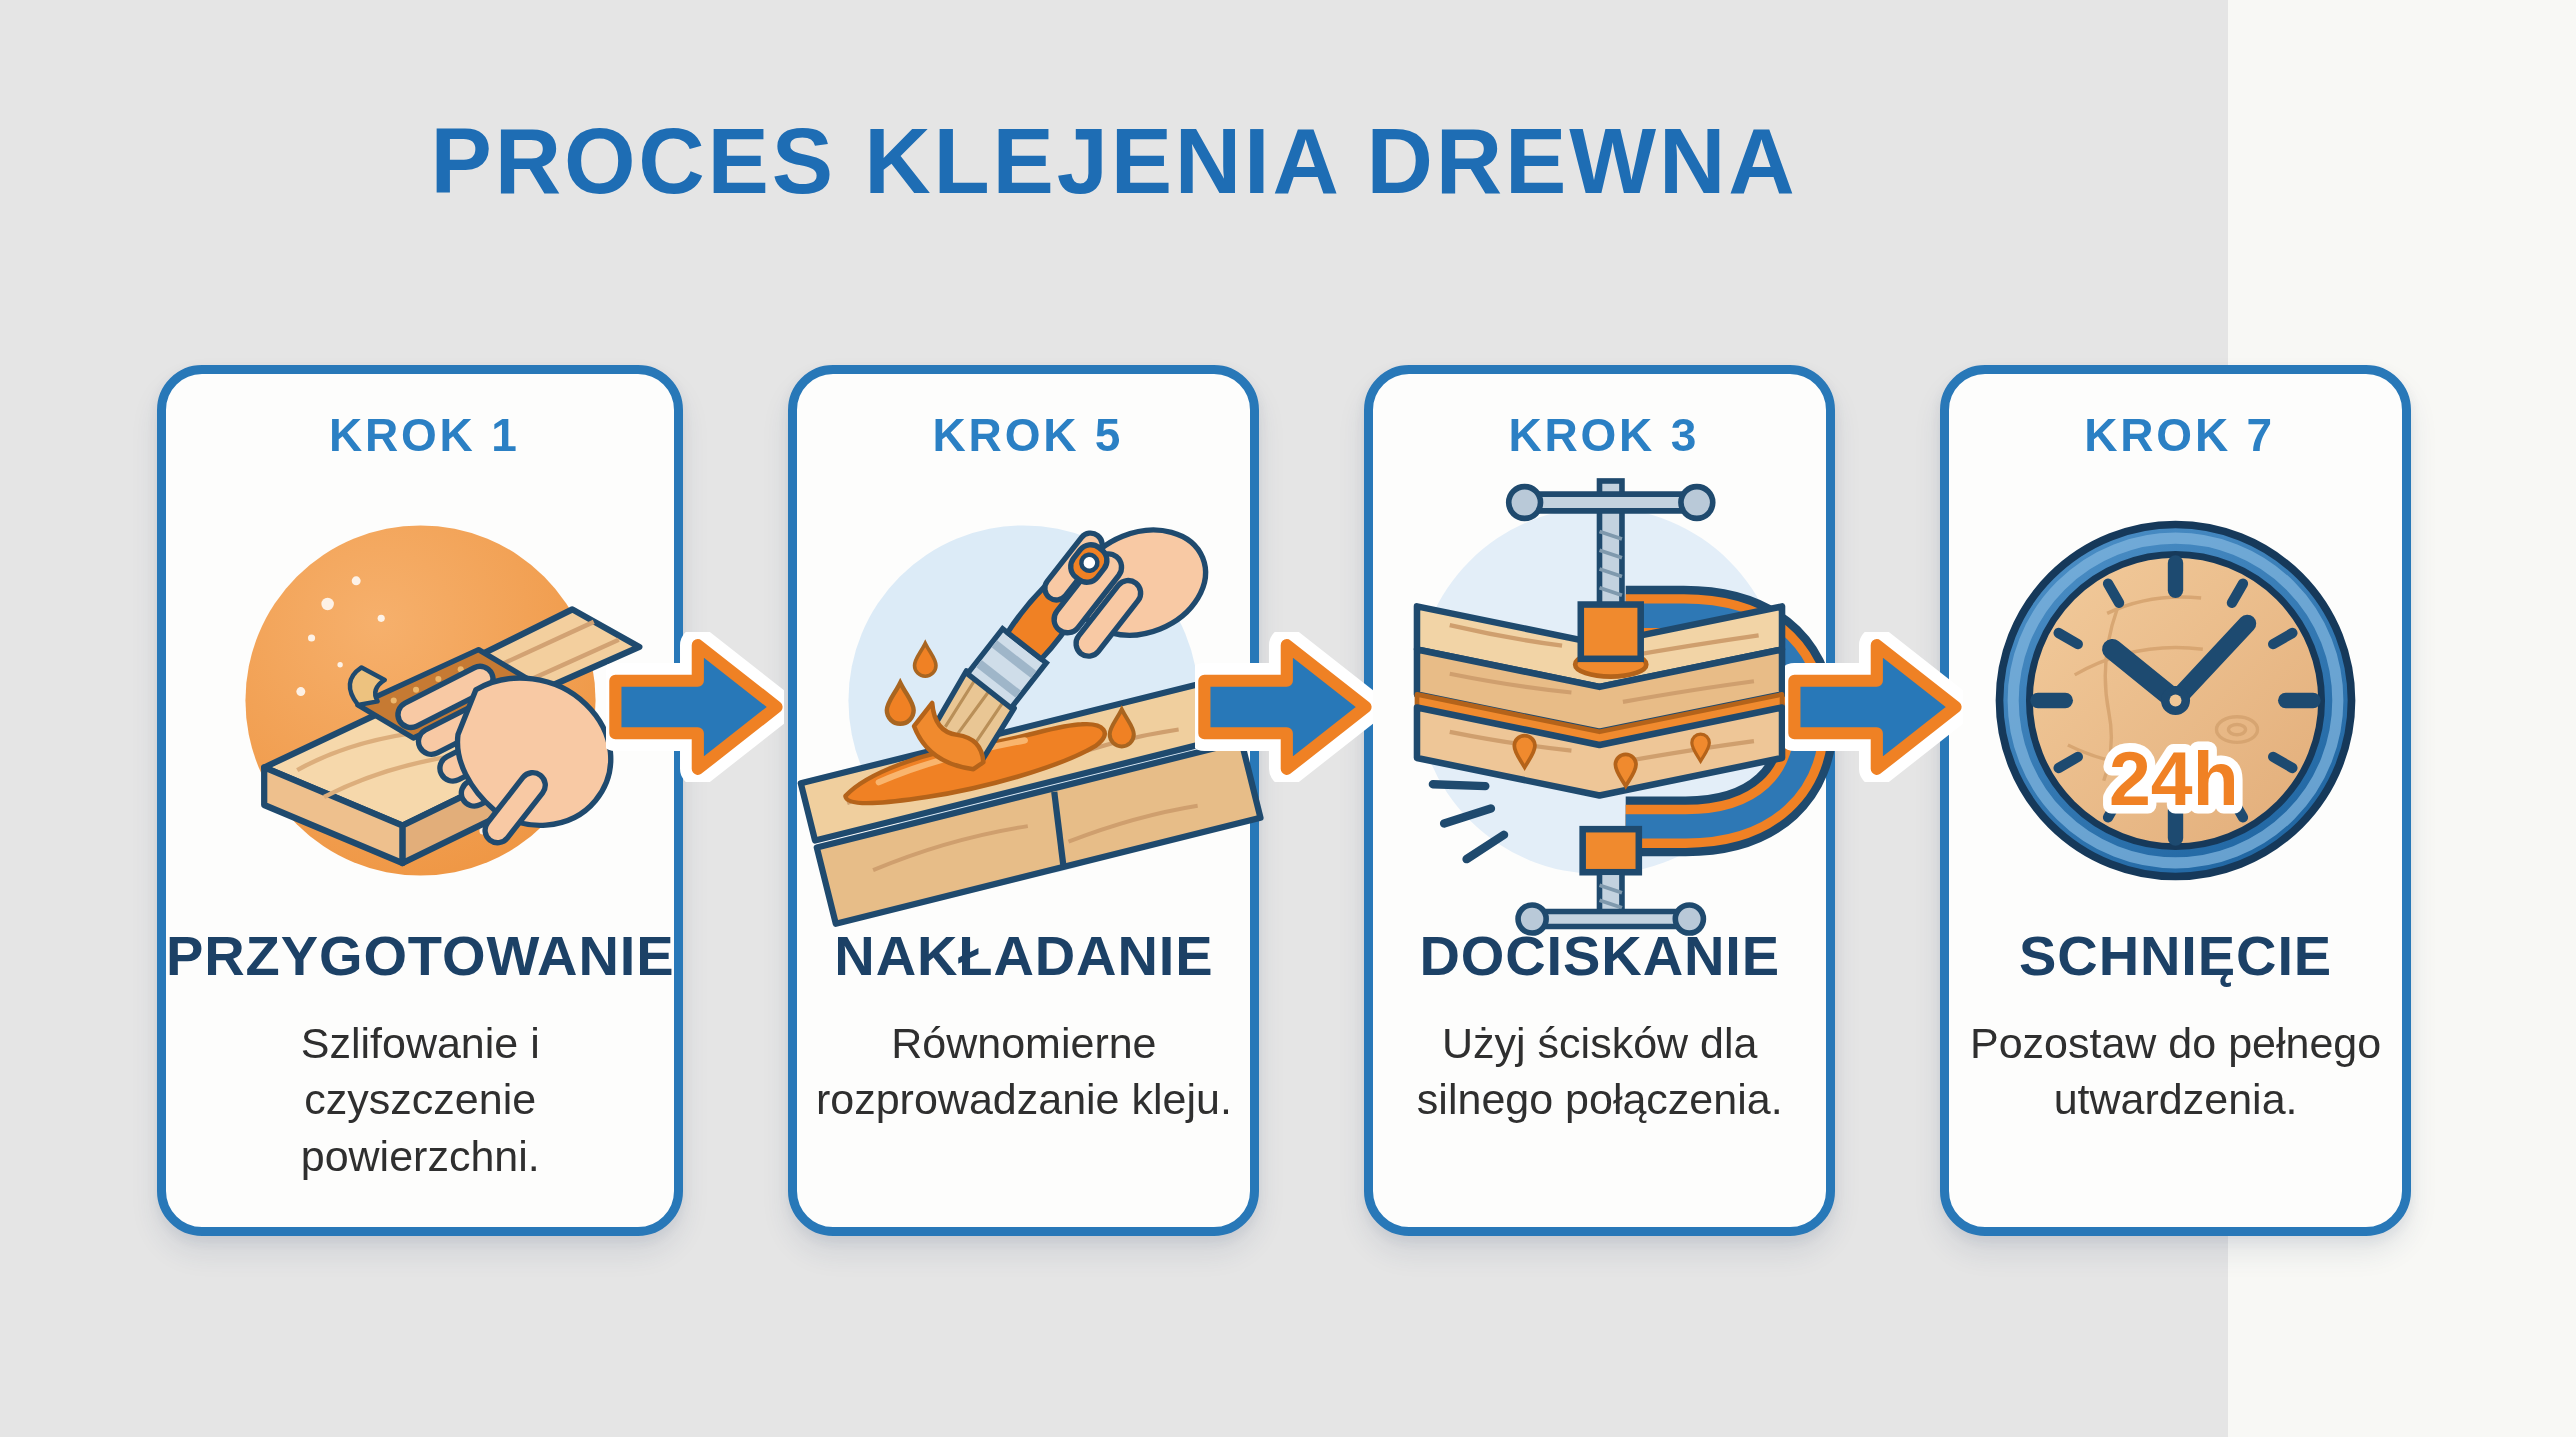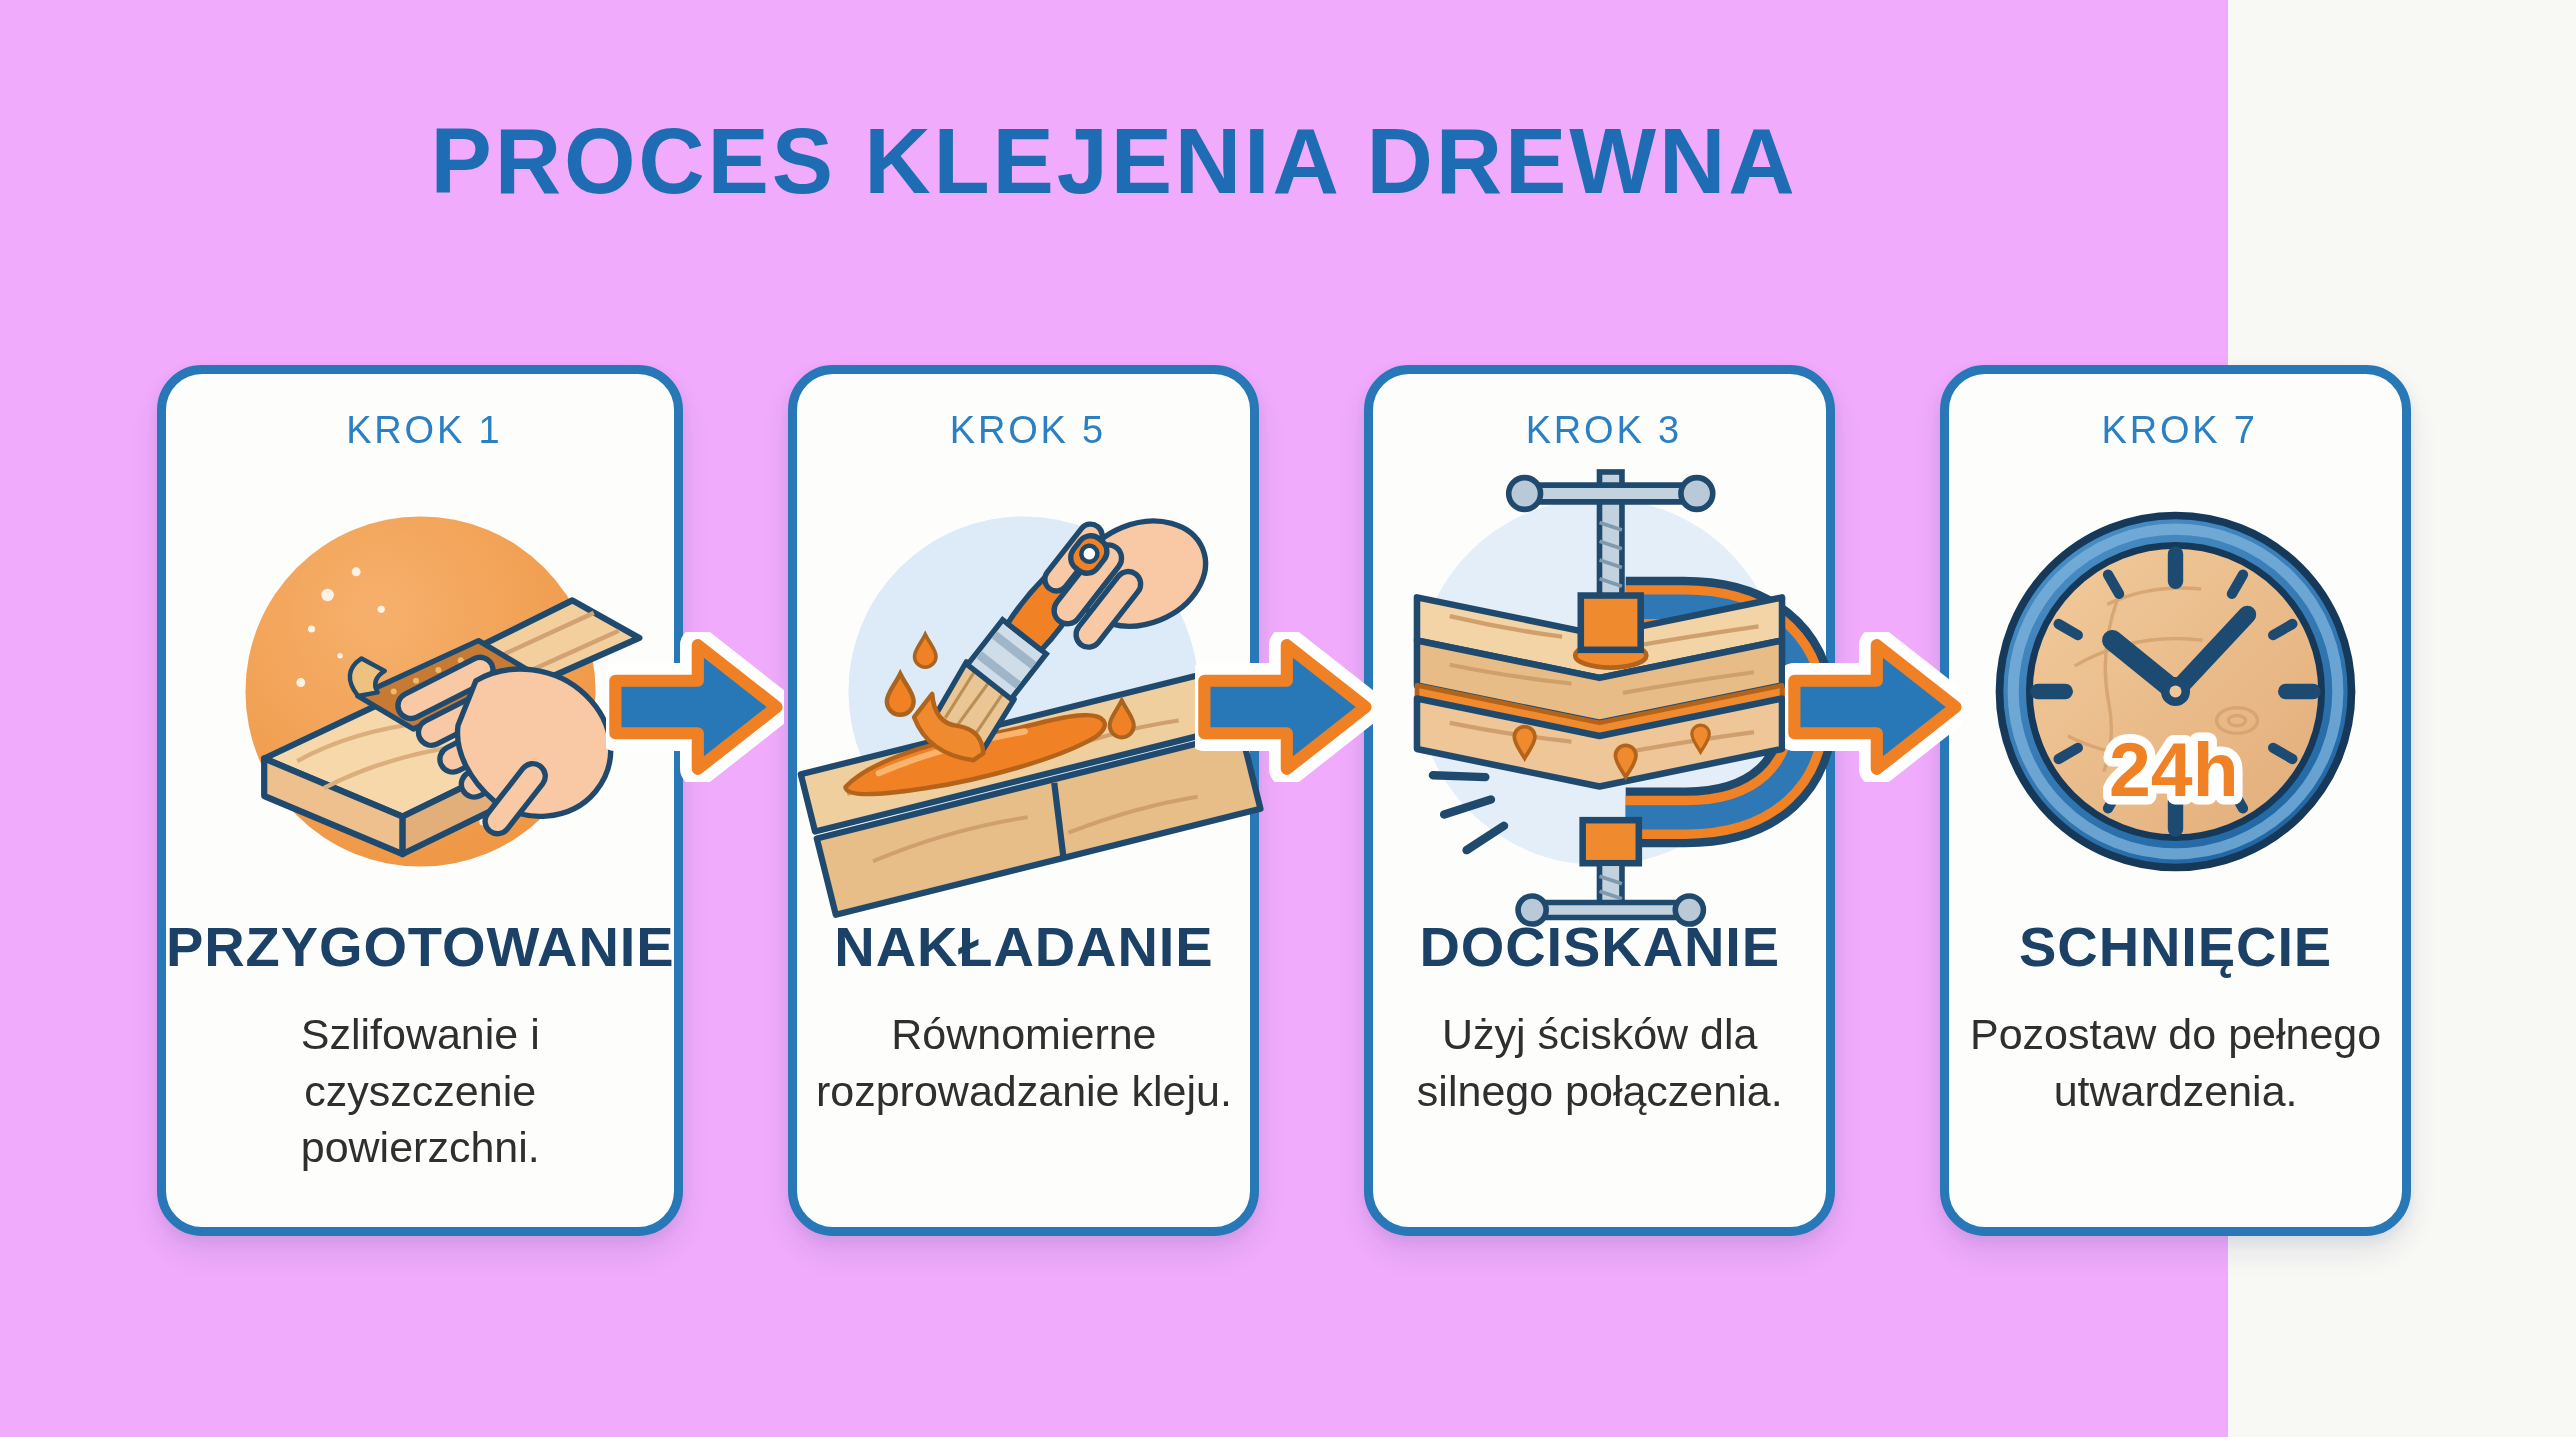--- a/index.html
+++ b/index.html
@@ -1,41 +1,41 @@
 <!DOCTYPE html>
 <html style="font-size:15px"><head>
 <meta charset="utf-8">
 <style>
   html,body{margin:0;padding:0;}
   body{
     width:2576px;height:1438px;overflow:hidden;
     background:#f8f8f5;
     font-family:"Liberation Sans", sans-serif;
   }
-  .canvas{position:relative;width:2228px;height:1438px;background:#f0abfc;}
+  .canvas{position:relative;width:2228px;height:1438px;background:#e5e5e5;}
   .main-title{
     position:absolute;left:0;right:0;top:109px;
     text-align:center;
     font-size:92px;font-weight:700;letter-spacing:2.8px;
     color:#1e6db4;
   }
   .cards{
     position:absolute;left:157px;top:365px;width:2254px;height:871px;
     display:flex;gap:105px;
   }
   .card{
     flex:1;box-sizing:border-box;height:871px;
     background:#fdfdfc;
     border:9.4px solid #2878b8;border-radius:45px;
     box-shadow:0 17px 28px rgba(35,63,95,.10), 0 4.7px 11.2px rgba(35,63,95,.07);
     display:flex;flex-direction:column;align-items:center;
     padding-top:36px;
   }
   .krok{
-    font-size:38px;font-weight:400;letter-spacing:2.8px;line-height:1.1;
+    font-size:46px;font-weight:700;letter-spacing:2.8px;line-height:1.1;
     color:#2b80c4;
     margin-left:8px;
   }
   .illus{
     width:431px;height:393px;margin-top:43px;
     display:flex;align-items:center;
     position:relative;
   }
   .illus svg{overflow:visible;display:block;}
   .illus svg.tall{margin:-37px 0;}

